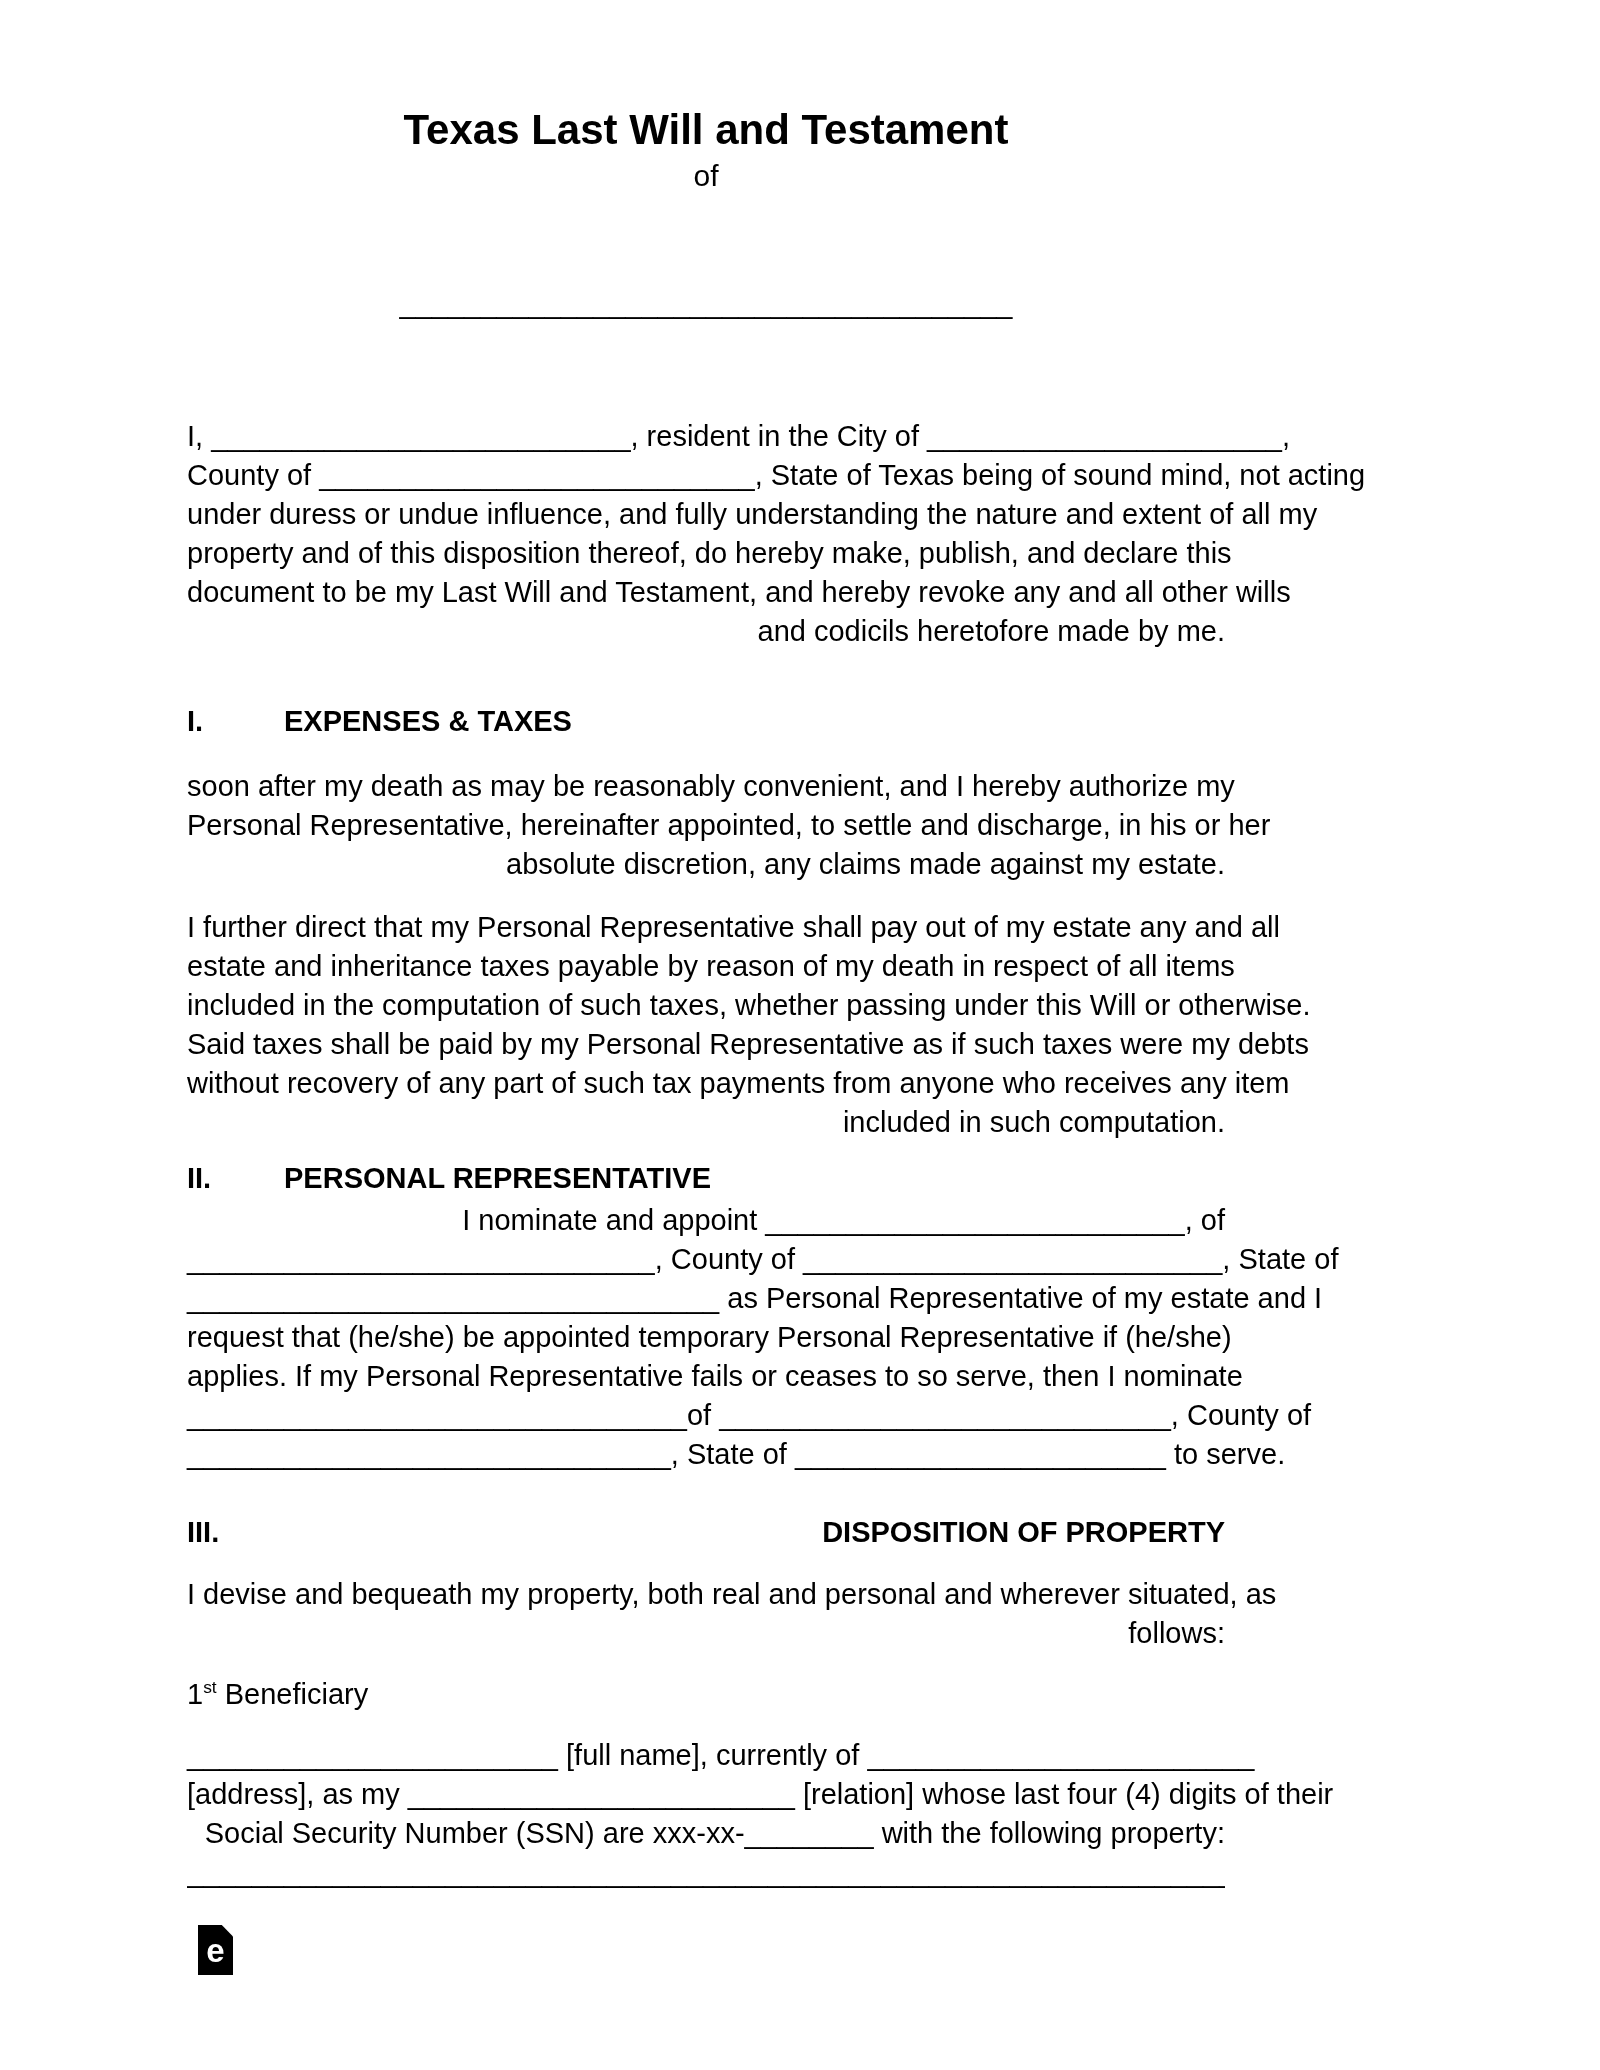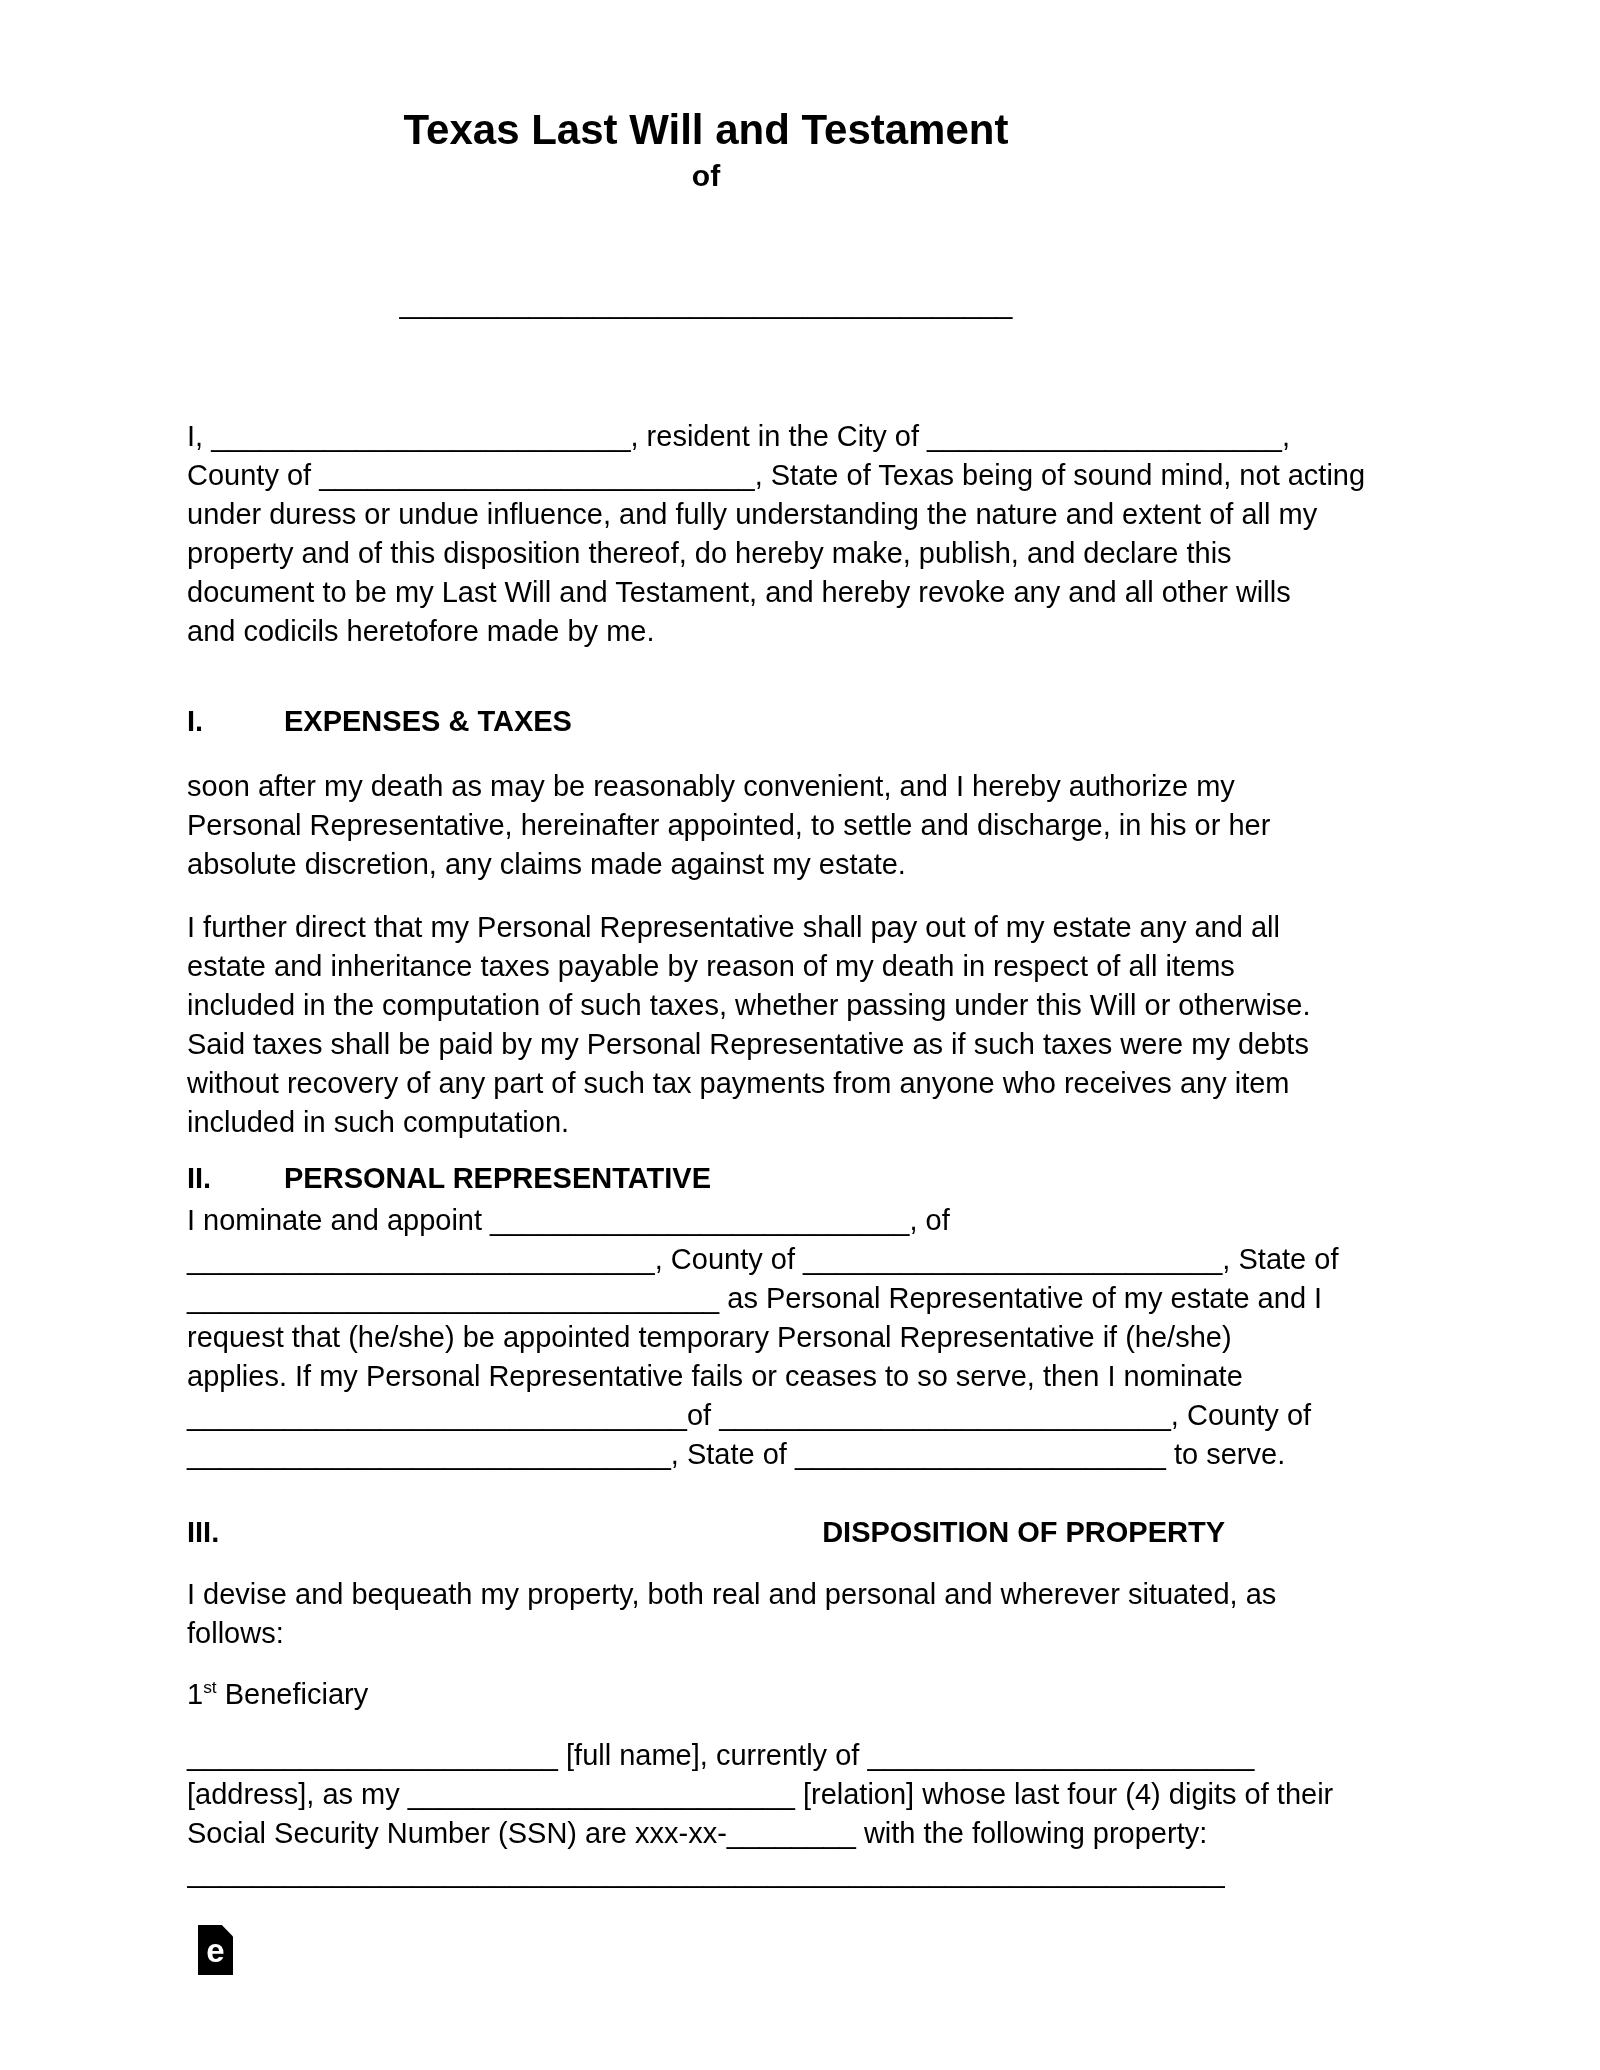--- a/index.html
+++ b/index.html
@@ -7,24 +7,24 @@
     position:relative;
     width:1412px;height:2070px;
     background:#ffffff;color:#000;
     font-family:"Liberation Sans","DejaVu Sans",sans-serif;
     font-size:29px;line-height:39px;
     box-sizing:border-box;
     padding-top:106px;
     overflow:hidden;
   }
   .doc-title{text-align:center;font-weight:bold;font-size:42px;line-height:48px;}
-  .doc-subtitle{text-align:center;font-weight:bold;font-size:30px;line-height:36px;margin-top:4px;}
+  .doc-subtitle{text-align:center;font-weight:normal;font-size:30px;line-height:36px;margin-top:4px;}
   .center-blank{text-align:center;margin-top:90px;white-space:pre;}
   .body-col{padding:0 187px;}
-  .line{white-space:pre;}
+  .line{white-space:pre;text-align:right;}
   .sec-heading{display:flex;font-weight:bold;}
   .sec-num{width:97px;flex:0 0 97px;}
   .bene-heading{font-weight:normal;white-space:pre;}
   .bene-heading sup{font-size:60%;vertical-align:super;line-height:0;}
   .m-open{margin-top:94px;}
   .m-h1{margin-top:51px;}
   .m-p2{margin-top:26px;}
   .m-p3{margin-top:24px;}
   .m-h2{margin-top:17px;}
   .m-p4{margin-top:3px;}

